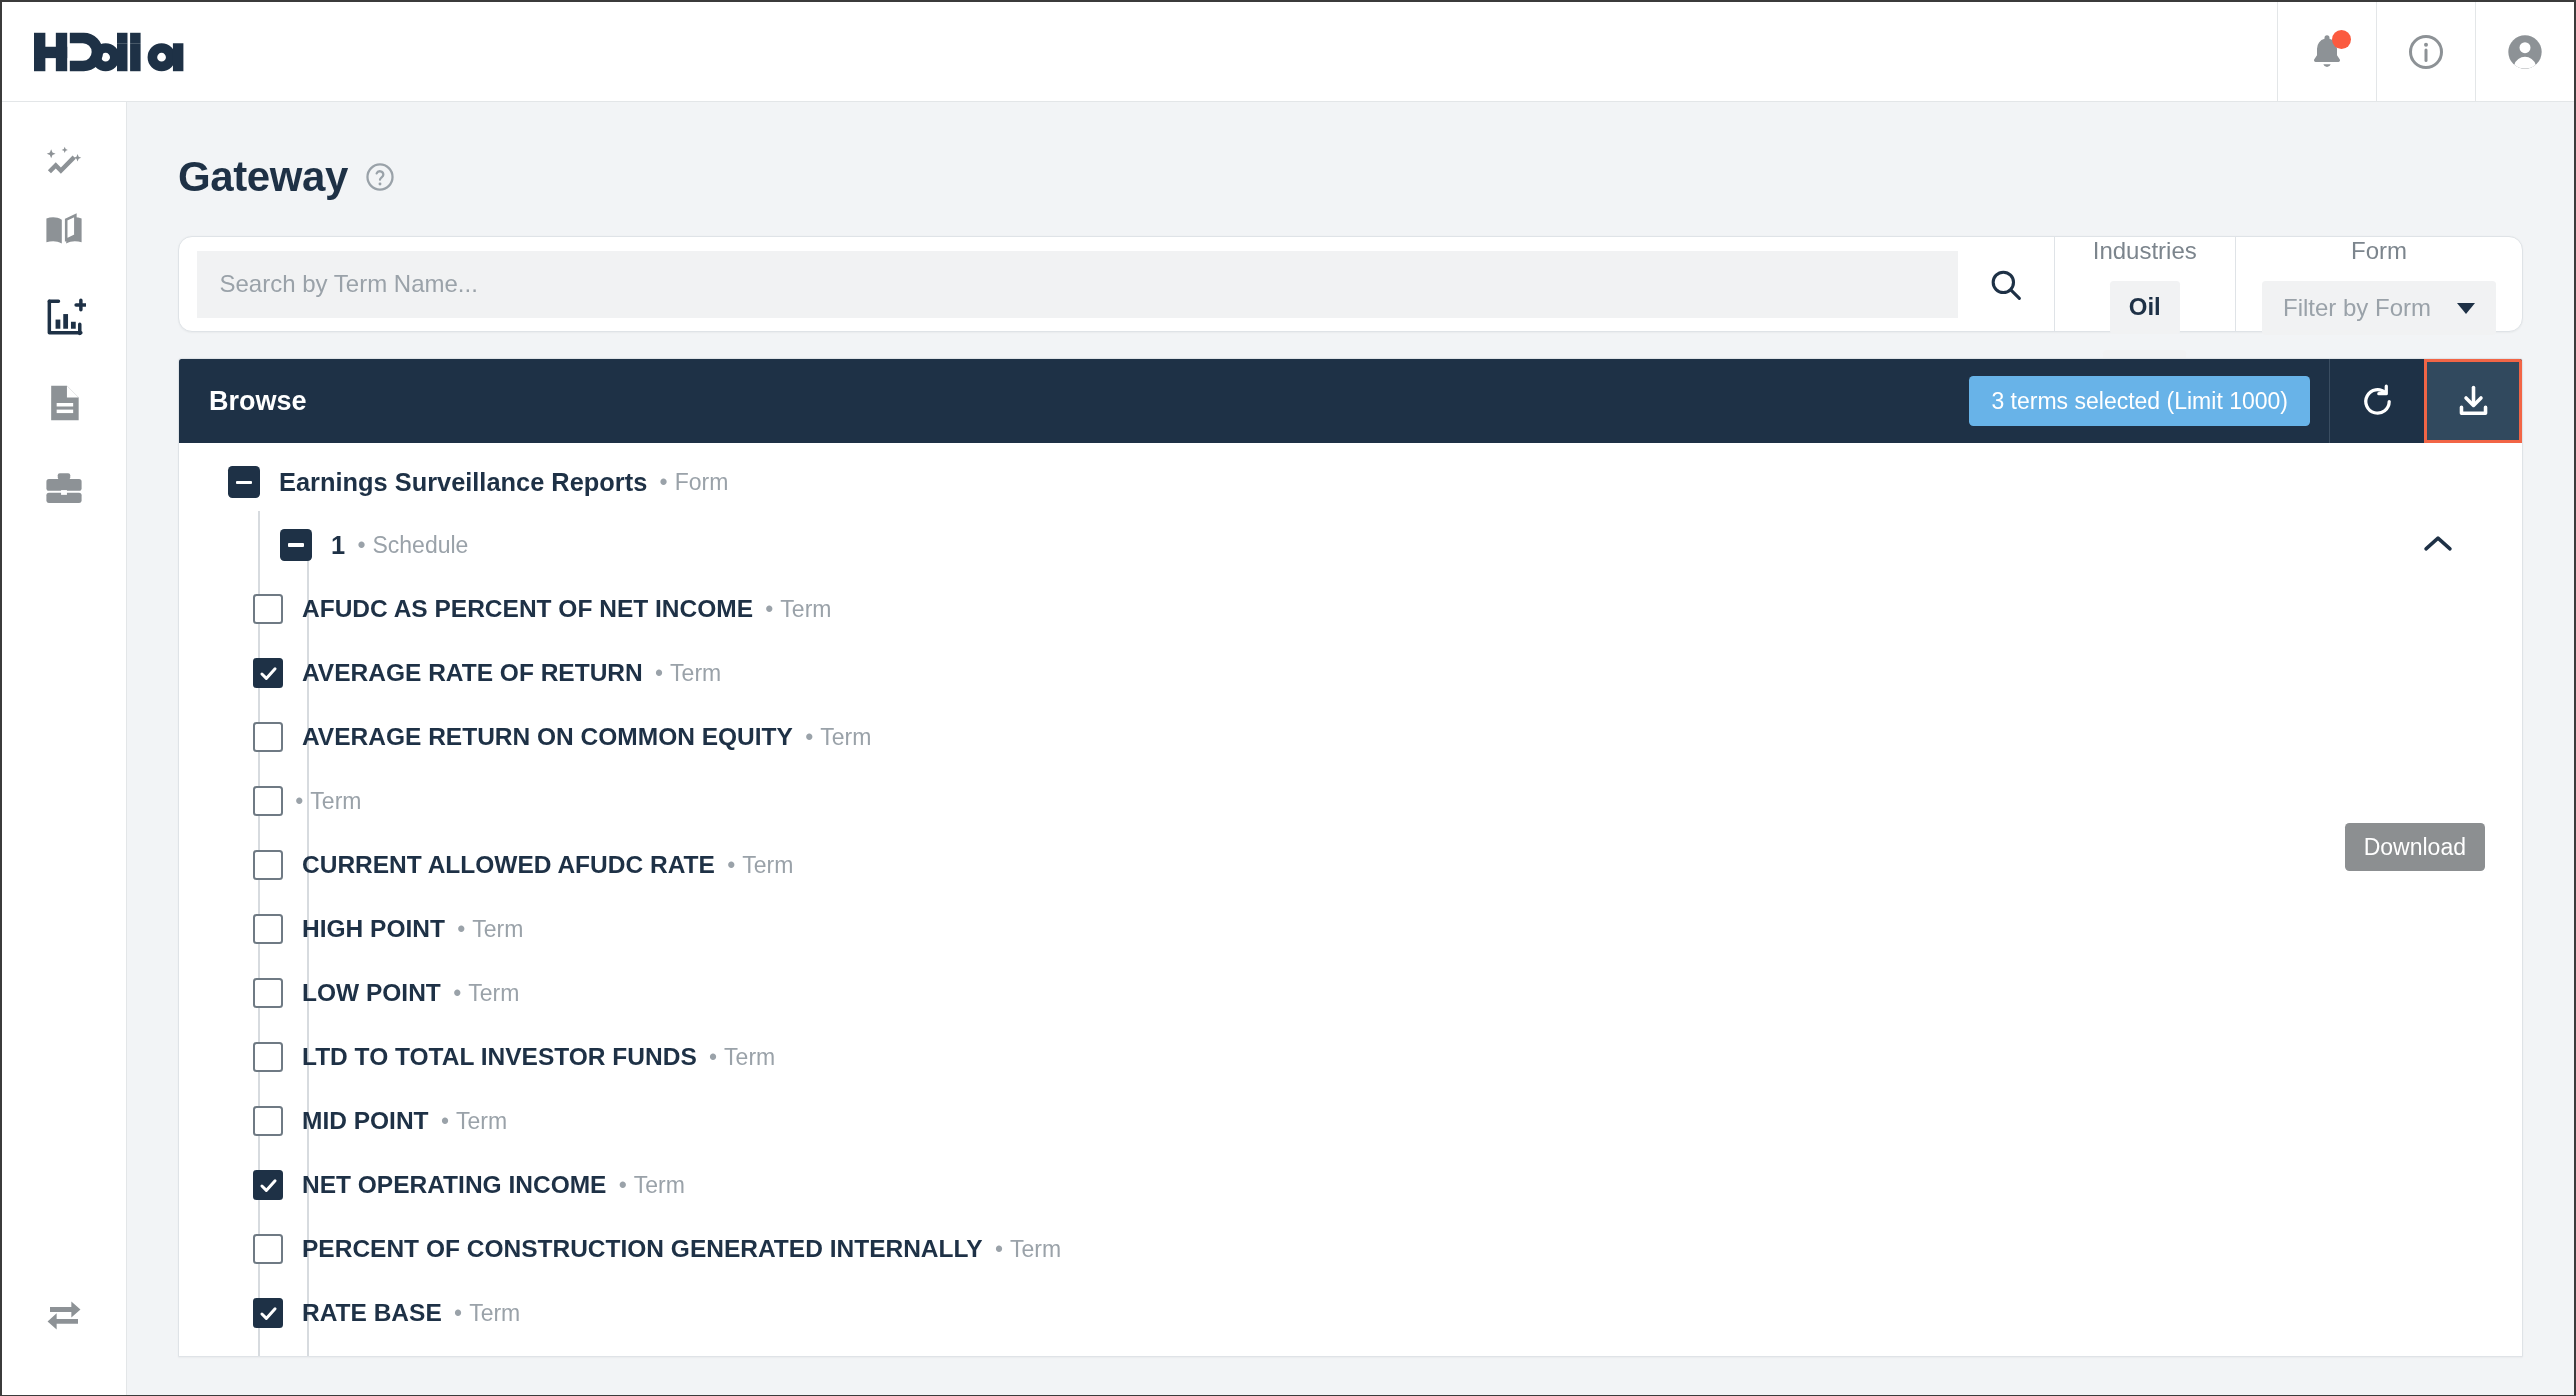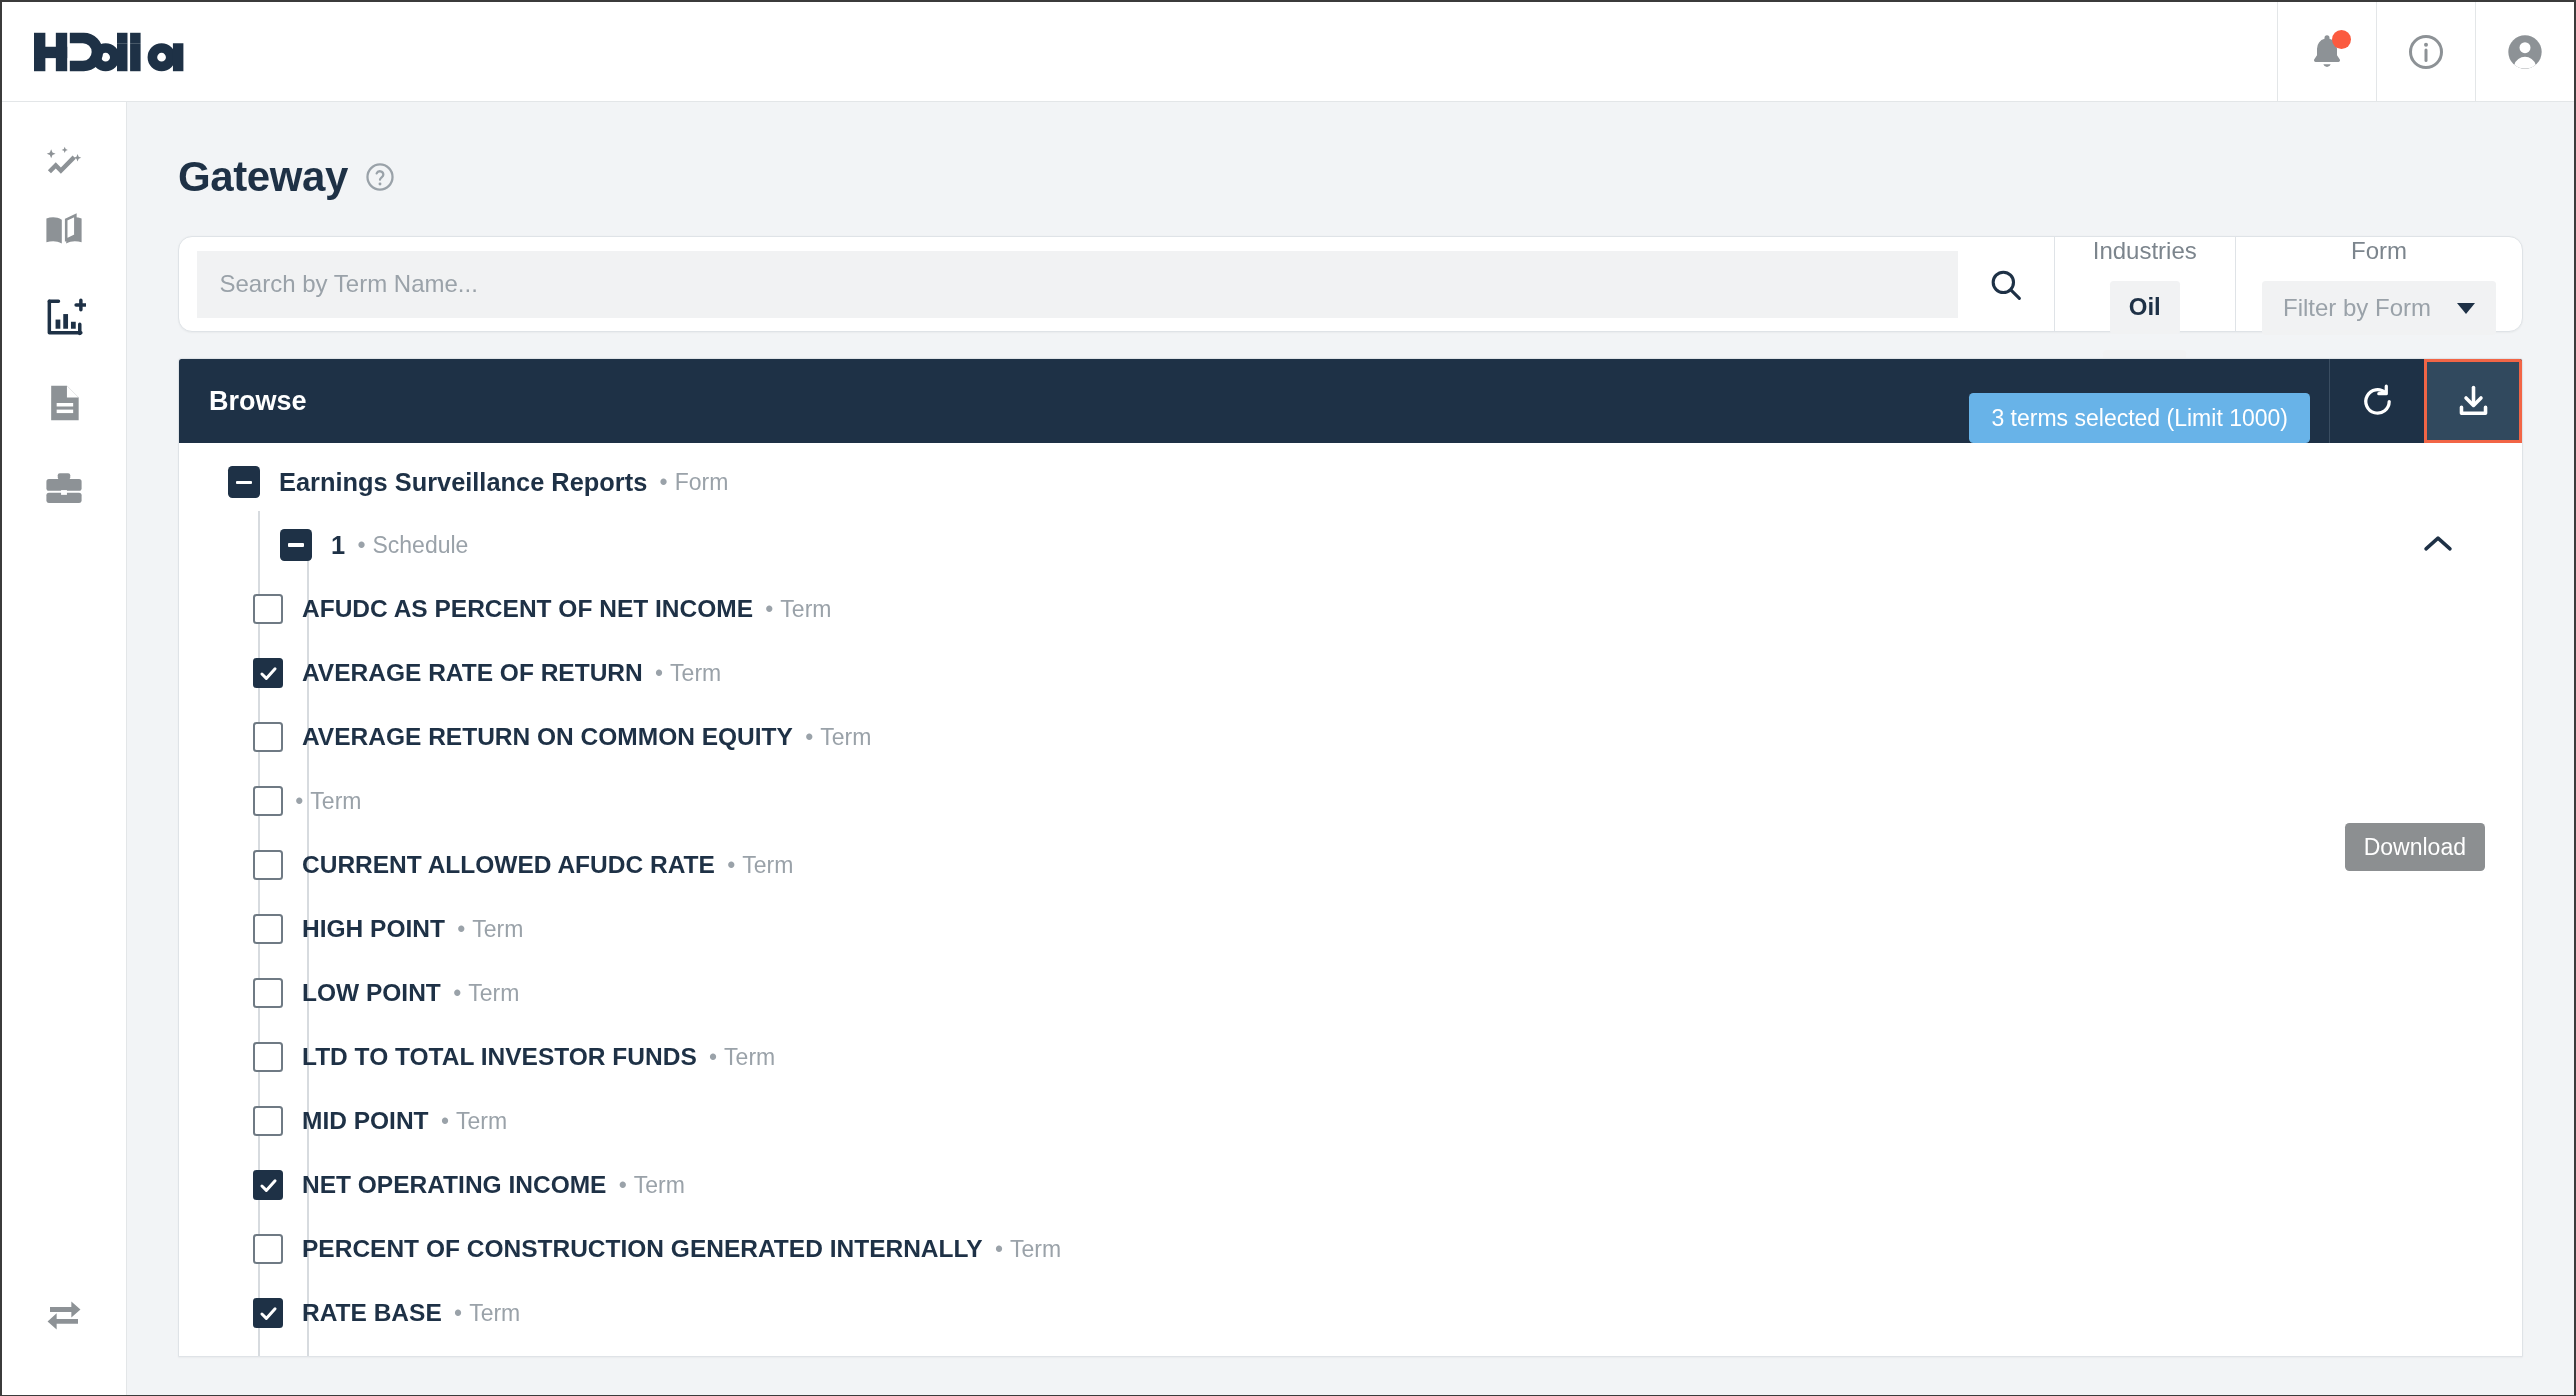--- a/index.html
+++ b/index.html
@@ -157,21 +157,21 @@
     background: #1e3146;
     display: flex; align-items: stretch;
   }
   .browse-title {
     display: flex; align-items: center;
     padding-left: 30px;
     font-size: 27px; font-weight: 700; color: #ffffff;
     flex: 1 1 auto;
   }
   .browse-right { display: flex; align-items: stretch; }
-  .sel-badge-wrap { display: flex; align-items: flex-end; padding-right: 19px; }
+  .sel-badge-wrap { display: flex; align-items: center; padding-right: 19px; }
   .sel-badge {
     background: #68b3e8;
     border-radius: 4.4px;
     padding: 11.4px 22px;
     font-size: 23px; color: #ffffff;
     white-space: nowrap;
     cursor: pointer;
   }
   .hdr-btn {
     width: 95px;

